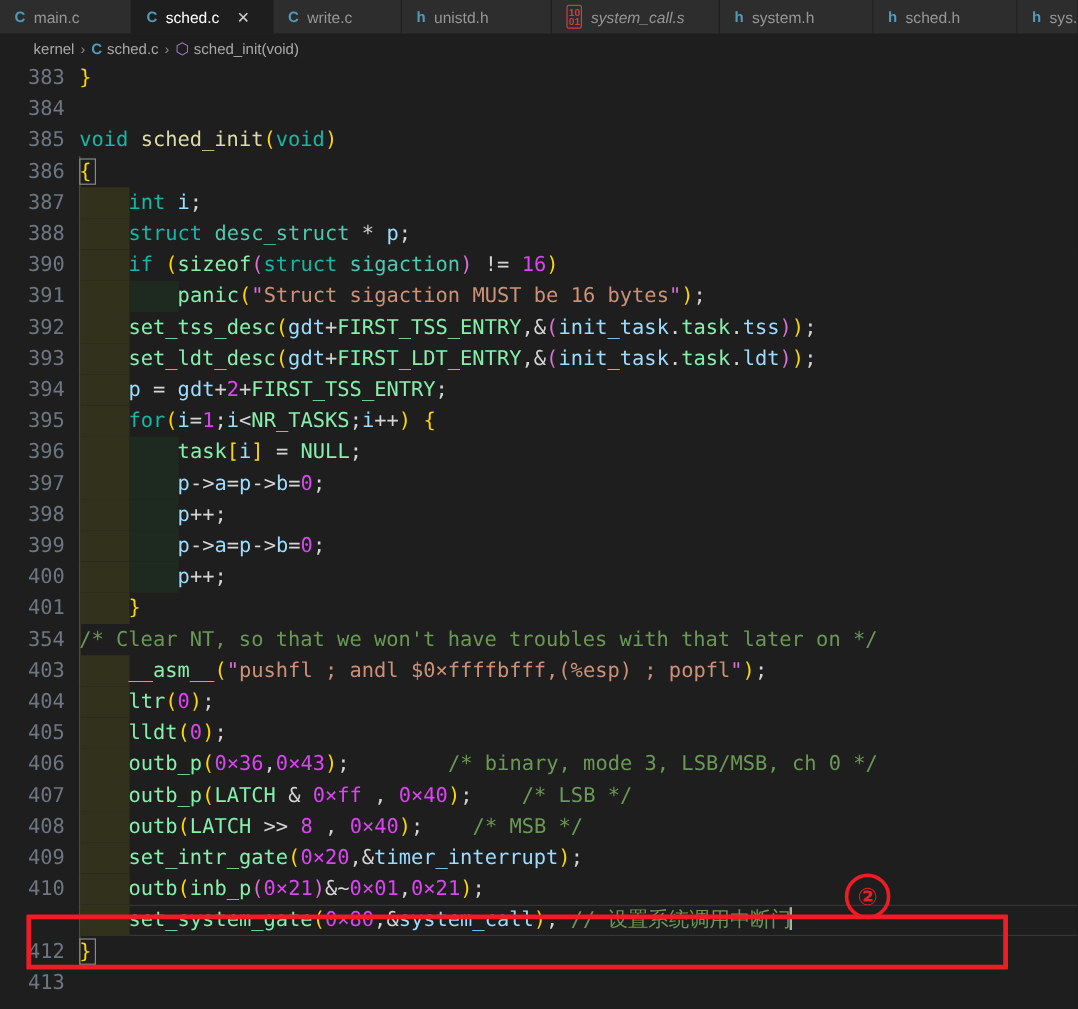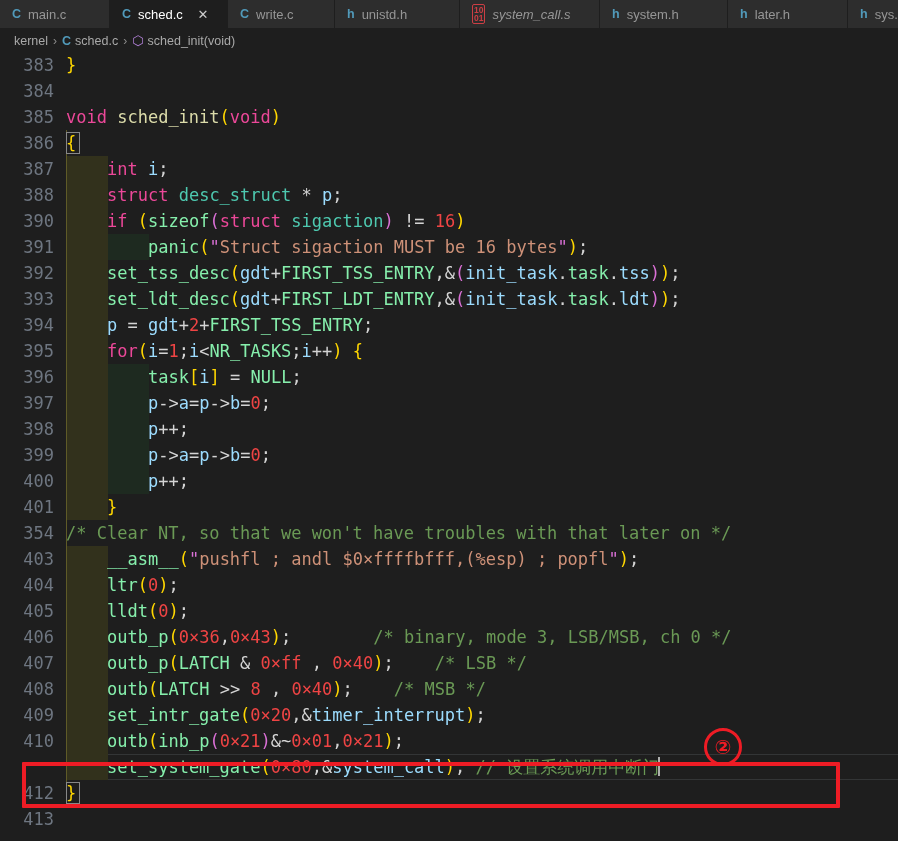--- a/index.html
+++ b/index.html
@@ -36,21 +36,21 @@
   .tab .tlabel{font-size:13px;text-align:center;}
   .tab.preview .tlabel{font-style:italic;}
   .tab .tclose{
     margin-left:6px;color:#cccccc;font-size:13px;line-height:1;
     width:14px;text-align:center;
   }
 
   
   .breadcrumb{
     height:23px;display:flex;align-items:center;gap:4px;
-    padding:0 14px;background:#1e1e1e;color:#a9a9a9;font-size:12.5px;
+    padding:0 28px;background:#1e1e1e;color:#a9a9a9;font-size:12.5px;
     font-family:"Liberation Sans","DejaVu Sans",sans-serif;white-space:nowrap;
   }
   .breadcrumb .sep{color:#8c8c8c;font-size:12px;padding:0 1px;}
   .breadcrumb .bcrumb{display:flex;align-items:center;gap:4px;}
   .bicon.c{color:#519aba;font-weight:700;font-size:12.5px;font-family:"Liberation Sans",sans-serif;}
   .bicon.sym{color:#b180d7;font-size:13px;}
 
   
   .editor{
     position:relative;background:#1e1e1e;height:790px;overflow:hidden;
@@ -81,25 +81,25 @@
   .iblk.lvl1{background:#32311c;}
   .iblk.lvl2{background:#1e2a20;}
 
   
   .bmatch{
     position:absolute;top:2px;height:22px;
     border:1px solid #888888;box-sizing:border-box;
   }
 
   
-  .k   {color:#ec4899;}            
+  .k   {color:#14b8a6;}            
   .fn  {color:#dcdcaa;}            
   .typ {color:#4ec9b0;}            
   .var {color:#9cdcfe;}            
-  .num {color:#ef4444;}            
+  .num {color:#d946ef;}            
   .str {color:#ce9178;}            
   .cmt {color:#6a9955;}            
   .pl  {color:#d4d4d4;}            
   .mac {color:#86efac;}            
   .b1  {color:#ffd700;}            
   .b2  {color:#da70d6;}            
   .cursor{
     display:inline-block;width:2px;height:19px;background:#aeafad;
     vertical-align:-3px;margin-left:-1px;
   }
@@ -146,21 +146,21 @@
           <span>01</span>
         </span>
         <span class="tlabel">system_call.s</span>
       </div>
       <div class="tab" style="width: 128px;">
         <span class="ticon h">h</span>
         <span class="tlabel">system.h</span>
       </div>
       <div class="tab" style="width: 120px;">
         <span class="ticon h">h</span>
-        <span class="tlabel">later.h</span>
+        <span class="tlabel">sched.h</span>
       </div>
       <div class="tab" style="width: 80px;">
         <span class="ticon h">h</span>
         <span class="tlabel">sys.h</span>
       </div>
     </div>
 
   <div class="breadcrumb">
     <span class="bcrumb">
       <span>kernel</span>

